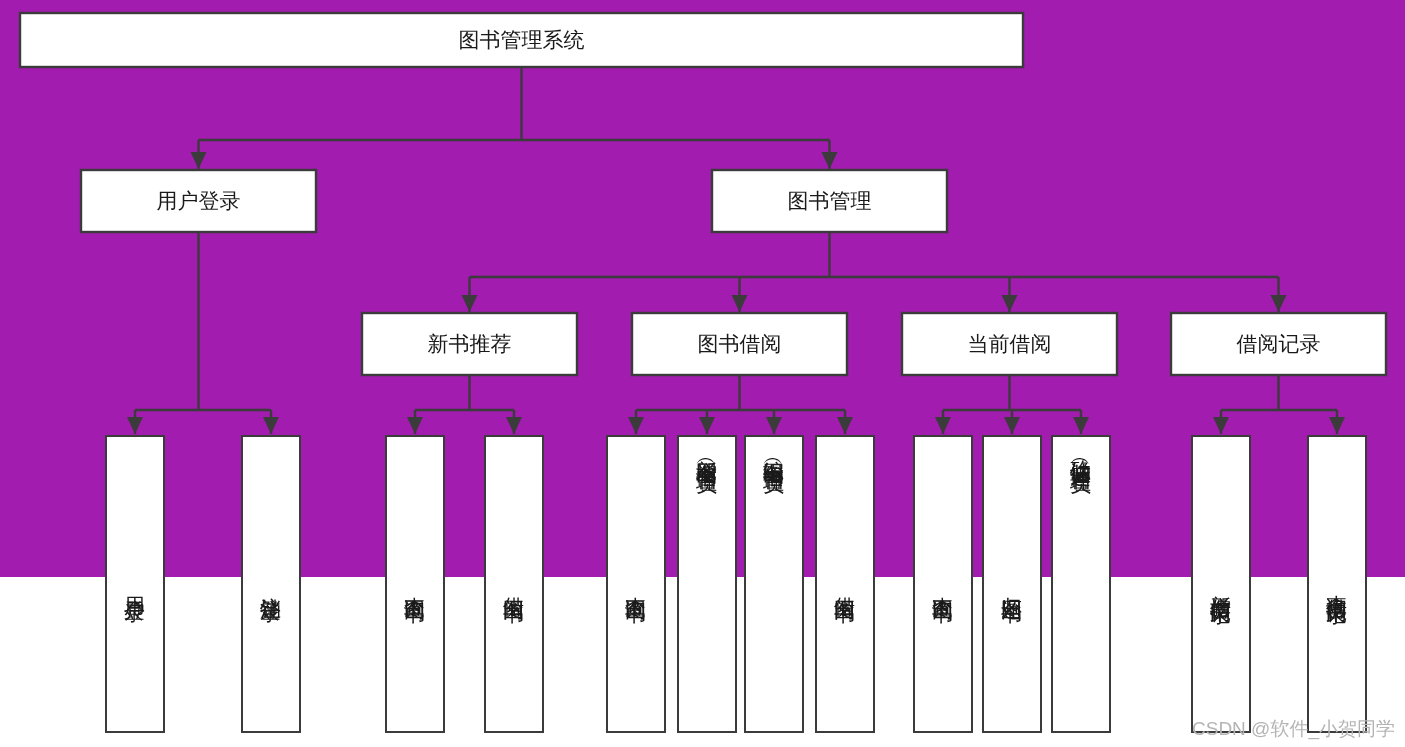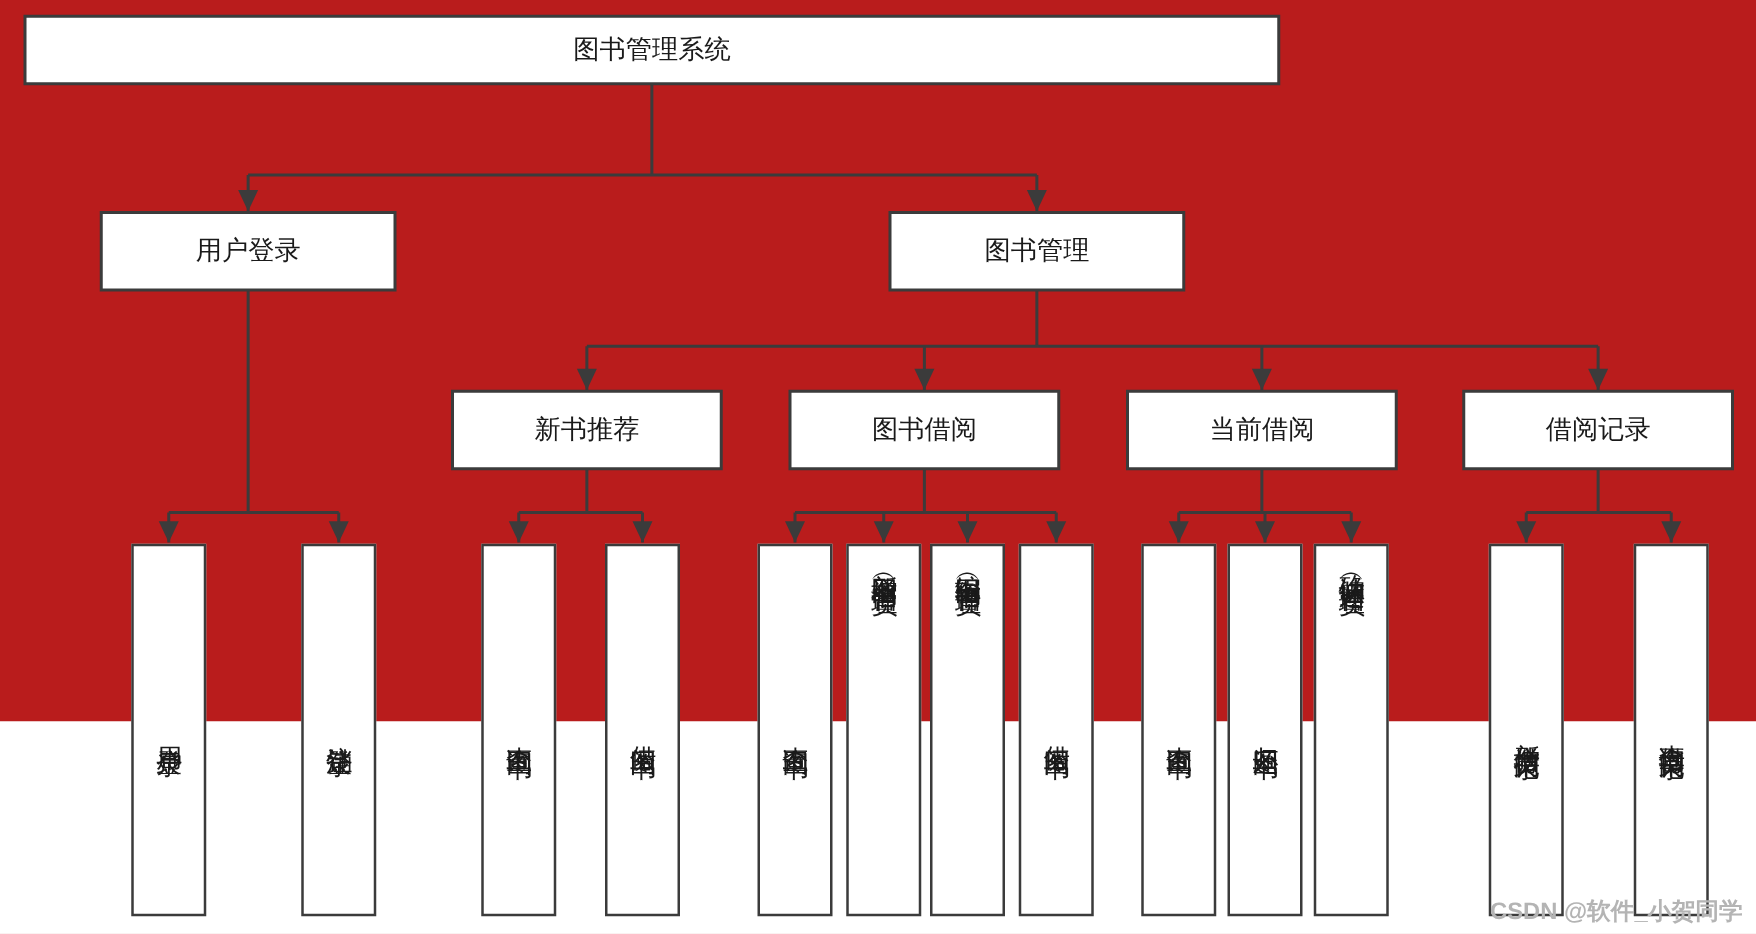--- a/index.html
+++ b/index.html
@@ -10,21 +10,21 @@
   body {
     width: 1405px;
     height: 747px;
     font-family: "Liberation Sans", "DejaVu Sans", sans-serif;
     overflow: hidden;
   }
   #diagram-root {
     position: relative;
     width: 1405px;
     height: 577px;
-    background: #b91c1c;
+    background: #a21caf;
   }
   svg#flow-svg {
     position: absolute;
     top: 0;
     left: 0;
     width: 1405px;
     height: 747px;
   }
   .node-rect {
     fill: #ffffff;
@@ -70,21 +70,20 @@
     align-items: flex-start;
     padding-top: 6px;
   }
   .watermark {
     position: absolute;
     font-family: "Liberation Sans", "DejaVu Sans", sans-serif;
     font-size: 19px;
     color: #b4b4b4;
     white-space: nowrap;
     user-select: none;
-    font-weight: bold;
   }
 </style>
 </head>
 <body>
 
 <div id="diagram-root">
 
   <svg id="flow-svg" viewBox="0 0 1405 747">
     <g id="connectors">
         <line x1="521.5" y1="67" x2="521.5" y2="140" class="connector"></line>

